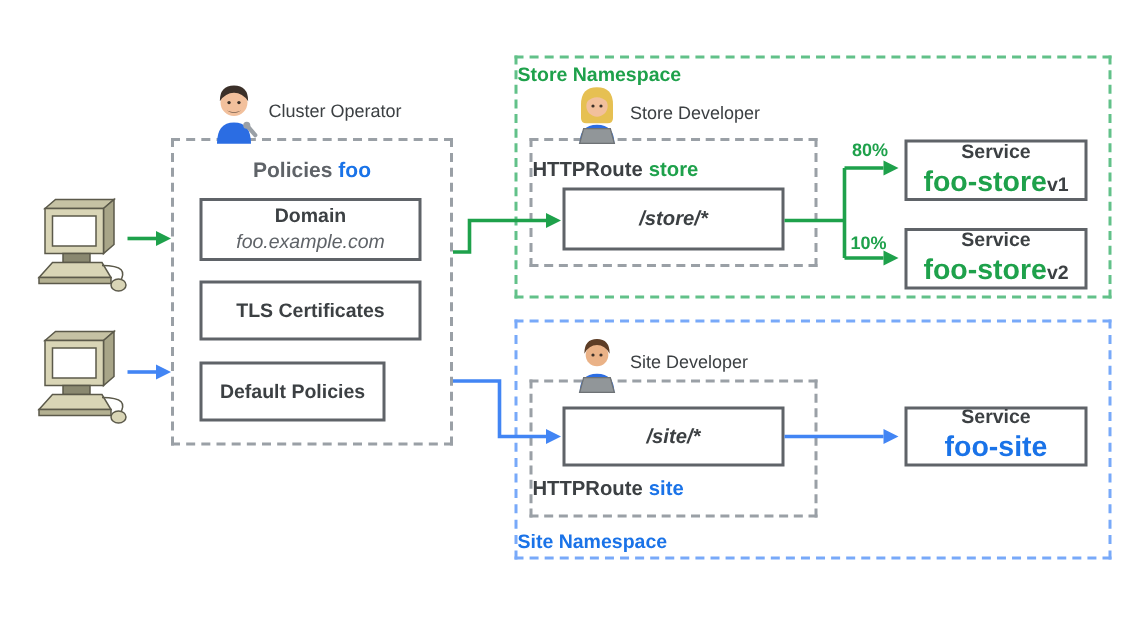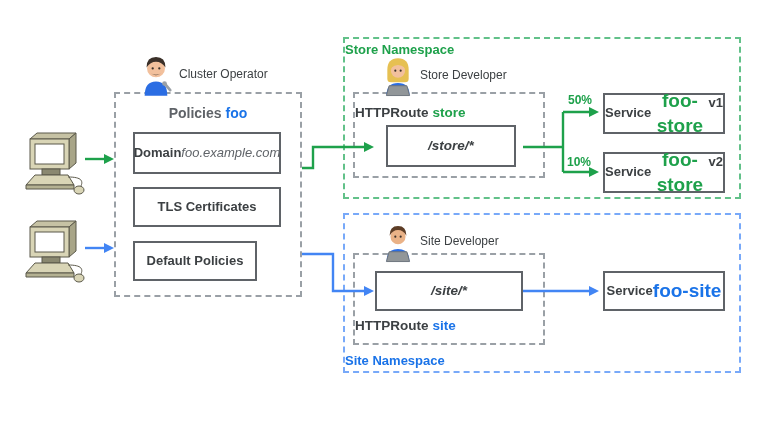--- a/index.html
+++ b/index.html
@@ -14,21 +14,21 @@
   .canvas{position:relative;width:760px;height:422px;background:#fff;overflow:hidden}
 
   
   .ns-box{position:absolute;border:2px dashed;z-index:1}
   .ns-box.green{border-color:var(--green-border)}
   .ns-box.blue{border-color:var(--blue-border)}
   .dashed-gray{position:absolute;border:2px dashed var(--border-dashed);z-index:2;background:transparent}
 
   
   .card{position:absolute;border:2px solid var(--border-solid);background:#fff;z-index:3;
-        display:flex;flex-direction:row;align-items:center;justify-content:center;
+        display:flex;flex-direction:column;align-items:center;justify-content:center;
         text-align:center;line-height:1.3}
   .card .t1{font-size:13px;font-weight:700;color:var(--text-dark)}
   .card .t2{font-size:13px;font-style:italic;color:var(--text-mid)}
   .card .path{font-size:13.5px;font-weight:700;font-style:italic;color:var(--text-dark)}
 
   .gw-title{position:absolute;width:100%;text-align:center;top:11px;font-size:14px;font-weight:700;color:var(--text-mid)}
   .gw-title .name{color:var(--blue);margin-left:4px}
 
   .route-title{position:absolute;width:100%;text-align:left;font-size:13.5px;font-weight:700;color:var(--text-dark)}
   .route-title .name{margin-left:4px}
@@ -129,25 +129,25 @@
     <path d="M5,44 Q5,30 18,30 Q31,30 31,44 Z" fill="#2b6de3"></path>
     <polygon points="8,33 28,33 31,44 5,44" fill="#919699" stroke="#6e7275" stroke-width="1"></polygon>
   </svg>
   <div class="persona-label" style="left:420px;top:68px">Store Developer</div>
 
   <div class="dashed-gray" style="left:353px;top:92px;width:192px;height:86px">
     <div class="route-title" style="top:11px">
       <span>HTTPRoute</span><span class="name green">store</span>
     </div>
   </div>
-  <div class="card" style="left:386px;top:125px;width:130px;height:42px">
+  <div class="card" style="left:375px;top:125px;width:148px;height:42px">
     <div class="path">/store/*</div>
   </div>
 
-  <div class="weight" style="left:568px;top:93px">50%</div>
+  <div class="weight" style="left:568px;top:93px">80%</div>
   <div class="weight" style="left:567px;top:155px">10%</div>
 
   <div class="card" style="left:603px;top:93px;width:122px;height:41px">
     <div class="t1">Service</div>
     <div class="svc-line">
       <span class="svc-name">foo-store</span>
         <span class="svc-ver">v1</span>
     </div>
   </div>
   <div class="card" style="left:603px;top:152px;width:122px;height:41px">

